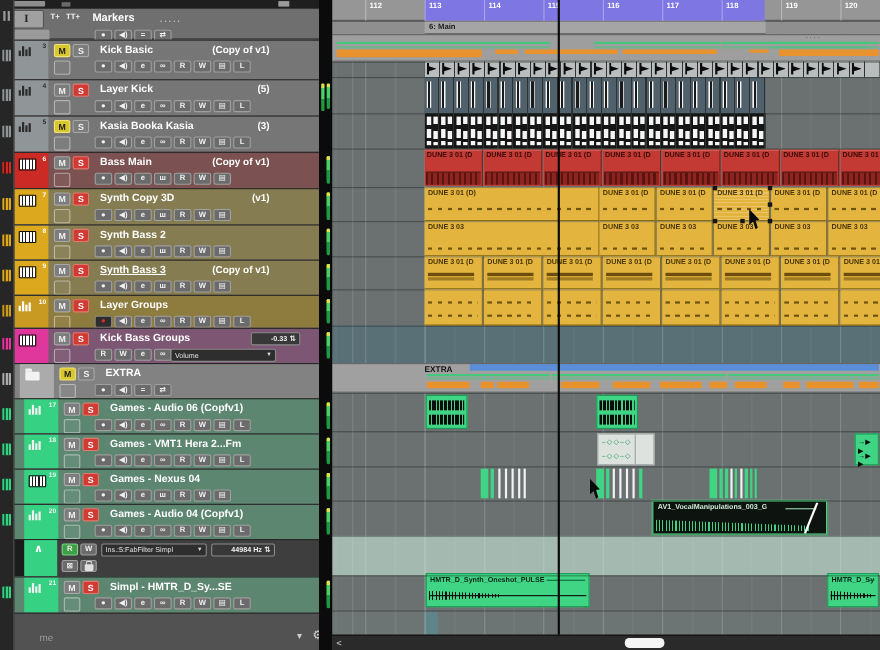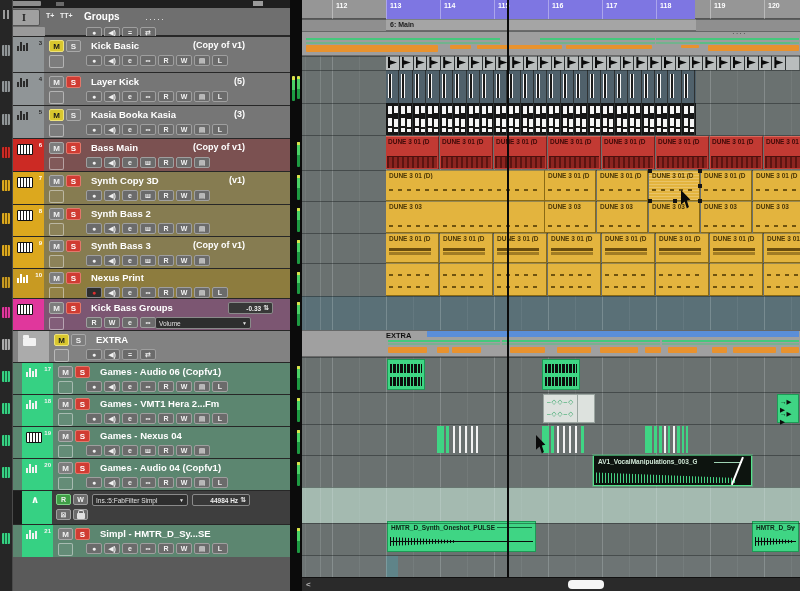--- a/index.html
+++ b/index.html
@@ -485,21 +485,21 @@
     <div class="abs" style="left:0;top:0;width:277px;height:8px;background:#1f1f1f">
       <div class="abs" style="left:-4px;top:1px;width:32px;height:5px;background:#8e8e8e;border-radius:1px"></div>
       <div class="abs" style="left:43px;top:2px;width:8px;height:4px;background:#6a6a6a"></div>
       <div class="abs" style="left:240px;top:1px;width:10px;height:5px;background:#9a9a9a"></div>
     </div>
 
     <div class="abs" style="left:0;top:8px;width:277px;height:28px;background:#6f6f6f;border-bottom:1px solid #272727;box-sizing:border-box">
       <div class="abs" style="left:-5px;top:1px;width:30px;height:15px;background:#a0a0a0;border:1px solid #555;border-radius:2px;color:#222;font-family:'Liberation Serif','DejaVu Serif',serif;font-size:10px;font-weight:bold;display:flex;align-items:center;justify-content:center">I</div>
       <div class="abs" style="left:33px;top:4px;font-size:7px;font-weight:bold;color:#f0f0f0">T+</div>
       <div class="abs" style="left:47px;top:4px;font-size:7px;font-weight:bold;color:#f0f0f0">TT+</div>
-      <div class="abs" style="left:71px;top:3px;font-size:10px;font-weight:bold;color:#fff">Groups</div>
+      <div class="abs" style="left:71px;top:3px;font-size:10px;font-weight:bold;color:#fff">Markers</div>
       <div class="abs" style="left:132px;top:6px;font-size:9px;letter-spacing:1px;color:#e8e8e8">·····</div>
       <div class="abs" style="left:-5px;top:19px;width:37px;height:14px;background:#9a9a9a;border-radius:1px"></div>
       <div id="markers-buttons" class="abs" style="left:0;top:0;width:277px;height:28px">
           <div class="tbtn" style="position: absolute; left: 73px; top: 19px;">●</div>
           <div class="tbtn" style="position: absolute; left: 91px; top: 19px;">◀)</div>
           <div class="tbtn" style="position: absolute; left: 109px; top: 19px;">=</div>
           <div class="tbtn" style="position: absolute; left: 127px; top: 19px;">⇄</div>
         </div>
     </div>
     <div id="tracks">
@@ -628,21 +628,21 @@
           <div class="tbtn" style="position: absolute; left: 163px; top: 18px;">W</div>
           <div class="tbtn" style="position: absolute; left: 181px; top: 18px;">▤</div>
         </div>
         <div style="position: absolute; left: 0px; top: 236px; width: 277px; height: 32px; background: rgb(134, 124, 81); border-top: 1px solid rgb(39, 39, 39); box-sizing: border-box; overflow: hidden;">
           <div style="position: absolute; left: 0px; top: 0px; bottom: 0px; width: 31px; background: rgb(220, 168, 30);">
             <div class="icon-piano" style="position: absolute; left: 4px; top: 5px;"></div>
             <div class=" tnum" style="position: absolute; right: 2px; top: 3px; color: rgb(255, 255, 255);">9</div>
           </div>
           <div class="ms" style="position: absolute; left: 36px;">M</div>
           <div class="ms s-on" style="position: absolute; left: 53px;">S</div>
-          <div class="tname" style="position: absolute; left: 78px; color: rgb(255, 255, 255);">Synth Bass 3</div>
+          <div class="tname" style="position: absolute; left: 78px; color: rgb(255, 255, 255); text-decoration: underline;">Synth Bass 3</div>
           <div class="tsuffix" style="position: absolute; right: 45px;">(Copy of v1)</div>
           <div class="ghost" style="position: absolute; left: 36px; top: 18px;"></div>
           <div class="tbtn" style="position: absolute; left: 73px; top: 18px;">●</div>
           <div class="tbtn" style="position: absolute; left: 91px; top: 18px;">◀)</div>
           <div class="tbtn" style="position: absolute; left: 109px; top: 18px;">e</div>
           <div class="tbtn" style="position: absolute; left: 127px; top: 18px;">ш</div>
           <div class="tbtn" style="position: absolute; left: 145px; top: 18px;">R</div>
           <div class="tbtn" style="position: absolute; left: 163px; top: 18px;">W</div>
           <div class="tbtn" style="position: absolute; left: 181px; top: 18px;">▤</div>
         </div>
@@ -651,21 +651,21 @@
             <div class="icon-audio" style="position: absolute; left: 4px; top: 5px; color: rgb(255, 255, 255);">
               <span style="height: 5px;"></span>
               <span style="height: 9px;"></span>
               <span style="height: 6px;"></span>
               <span style="height: 8px;"></span>
             </div>
             <div class=" tnum" style="position: absolute; right: 2px; top: 3px; color: rgb(255, 255, 255);">10</div>
           </div>
           <div class="ms" style="position: absolute; left: 36px;">M</div>
           <div class="ms s-on" style="position: absolute; left: 53px;">S</div>
-          <div class="tname" style="position: absolute; left: 78px; color: rgb(255, 255, 255);">Nexus Print</div>
+          <div class="tname" style="position: absolute; left: 78px; color: rgb(255, 255, 255);">Layer Groups</div>
           <div class="ghost" style="position: absolute; left: 36px; top: 18px;"></div>
           <div class="tbtn rec-on" style="position: absolute; left: 73px; top: 18px;">●</div>
           <div class="tbtn" style="position: absolute; left: 91px; top: 18px;">◀)</div>
           <div class="tbtn" style="position: absolute; left: 109px; top: 18px;">e</div>
           <div class="tbtn" style="position: absolute; left: 127px; top: 18px;">∞</div>
           <div class="tbtn" style="position: absolute; left: 145px; top: 18px;">R</div>
           <div class="tbtn" style="position: absolute; left: 163px; top: 18px;">W</div>
           <div class="tbtn" style="position: absolute; left: 181px; top: 18px;">▤</div>
           <div class="tbtn" style="position: absolute; left: 199px; top: 18px;">L</div>
         </div>
@@ -827,20 +827,25 @@
           <div class="tbtn" style="position: absolute; left: 91px; top: 18px;">◀)</div>
           <div class="tbtn" style="position: absolute; left: 109px; top: 18px;">e</div>
           <div class="tbtn" style="position: absolute; left: 127px; top: 18px;">∞</div>
           <div class="tbtn" style="position: absolute; left: 145px; top: 18px;">R</div>
           <div class="tbtn" style="position: absolute; left: 163px; top: 18px;">W</div>
           <div class="tbtn" style="position: absolute; left: 181px; top: 18px;">▤</div>
           <div class="tbtn" style="position: absolute; left: 199px; top: 18px;">L</div>
         </div>
       </div>
 
+    <div class="abs" style="left:0;top:557px;width:277px;height:34px;background:#525252;border-top:1px solid #2a2a2a;box-sizing:border-box">
+      <div class="abs" style="left:23px;top:17px;font-size:9px;color:#9c9c9c">me</div>
+      <div class="abs" style="left:257px;top:15px;font-size:9px;color:#d0d0d0">▾</div>
+      <div class="abs" style="left:271px;top:13px;font-size:11px;color:#d0d0d0">⚙</div>
+    </div>
   </div>
   <div id="meter-col">
       <div class="meter" style="position: absolute; top: 76px; height: 25px;"></div>
       <div class="meter" style="position: absolute; top: 76px; height: 23px;"></div>
       <div class="meter" style="position: absolute; top: 142px; height: 25px;"></div>
       <div class="meter" style="position: absolute; top: 142px; height: 23px;"></div>
       <div class="meter" style="position: absolute; top: 175px; height: 25px;"></div>
       <div class="meter" style="position: absolute; top: 175px; height: 23px;"></div>
       <div class="meter" style="position: absolute; top: 208px; height: 24px;"></div>
       <div class="meter" style="position: absolute; top: 208px; height: 22px;"></div>

